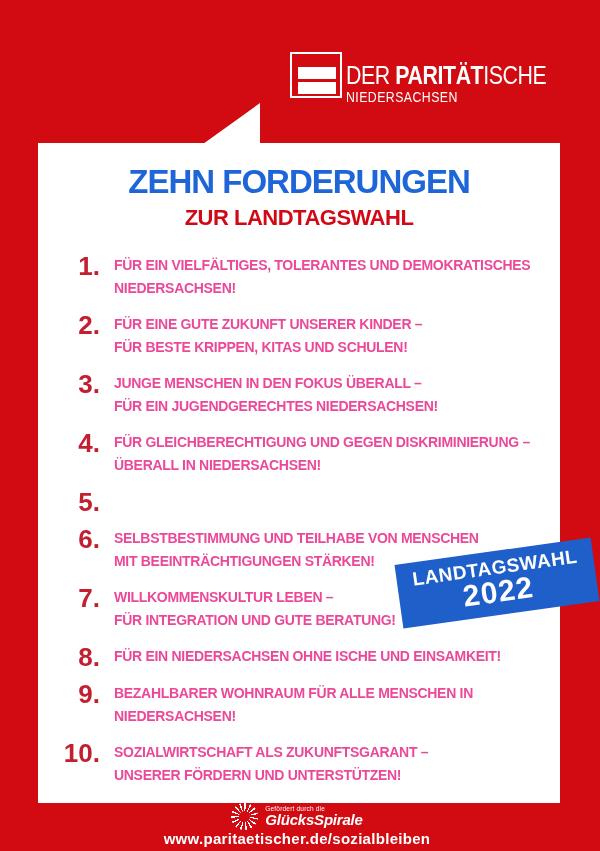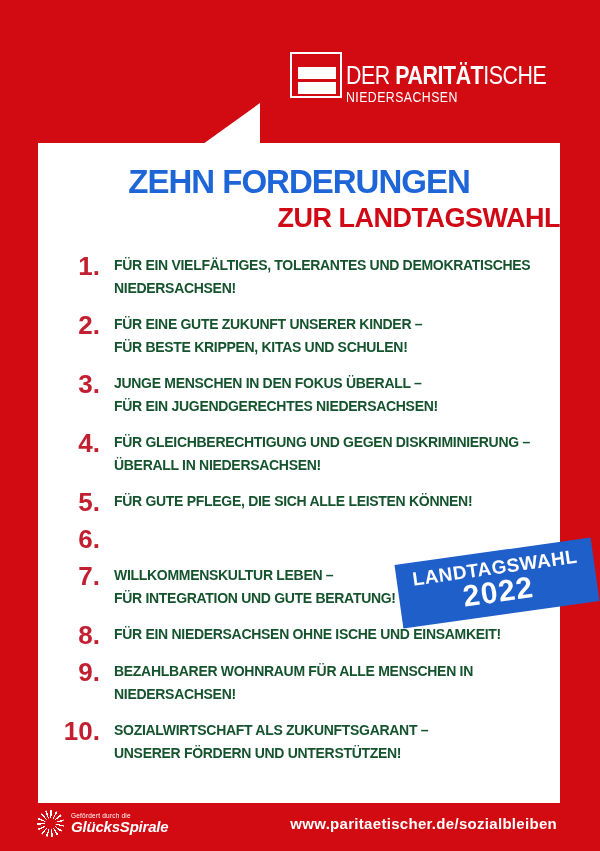--- a/index.html
+++ b/index.html
@@ -21,37 +21,37 @@
   .region{font-size:14px;line-height:15px;margin-top:2px;letter-spacing:.5px;transform:scaleX(.88);transform-origin:left center;}
 
   
   .tail{position:absolute;left:203px;top:103px;width:57px;height:41px;background:#fff;
         clip-path:polygon(100% 0,100% 100%,0 100%);}
 
   
   .card{position:absolute;left:38px;top:143px;width:522px;height:660px;background:#fff;
         box-sizing:border-box;padding-top:20px;}
   .card h1{margin:0;text-align:center;color:#1e66d8;font-size:33px;line-height:38px;letter-spacing:-1px;font-weight:bold;}
-  .card h2{margin:2px 0 0;text-align:right;color:#d10916;font-size:27px;line-height:30px;letter-spacing:-.5px;font-weight:bold;}
+  .card h2{margin:2px 0 0;text-align:center;color:#d10916;font-size:22px;line-height:30px;letter-spacing:-.5px;font-weight:bold;}
 
   .demands{list-style:none;margin:21px 0 0;padding:0 12px 0 18px;}
   .demand{display:flex;align-items:flex-start;margin-bottom:13px;}
   .num{flex:0 0 44px;text-align:right;margin-right:14px;color:#c22031;font-size:26px;line-height:24px;font-weight:bold;}
-  .txt{margin:0;color:#14532d;font-size:14px;line-height:23px;font-weight:bold;
+  .txt{margin:0;color:#ec4899;font-size:14px;line-height:23px;font-weight:bold;
        letter-spacing:-.3px;white-space:pre;}
 
   
   .badge{position:absolute;left:398px;top:551px;width:198px;height:64px;background:#1f5fca;
          transform:rotate(-8deg);color:#fff;text-align:center;font-weight:bold;z-index:5;box-sizing:border-box;padding-top:7px;}
   .badge-l1{font-size:19px;line-height:20px;letter-spacing:.5px;}
   .badge-l2{font-size:30px;line-height:30px;margin-top:-1px;letter-spacing:1px;}
 
   
   .footer{position:absolute;left:0;bottom:0;width:600px;height:48px;box-sizing:border-box;
-          display:flex;align-items:center;justify-content:space-between;padding:0 43px 8px 37px;}
+          display:flex;align-items:center;justify-content:space-between;padding:0 43px 8px 37px;flex-direction:column;}
   .sponsor{display:flex;align-items:center;color:#fff;}
   .pinwheel{position:relative;width:27px;height:27px;border-radius:50%;flex:0 0 auto;
             background:repeating-conic-gradient(#fff 0deg 8deg,transparent 8deg 24deg);}
   .pinwheel::after{content:"";position:absolute;inset:8px;background:#d20a11;border-radius:50%;}
   .sponsor-text{margin-left:7px;}
   .tagline{font-size:6.5px;line-height:7px;letter-spacing:.2px;}
   .sponsor-name{font-size:15px;line-height:16px;font-style:italic;font-weight:bold;letter-spacing:-.2px;}
   .url{color:#fff;font-size:15px;font-weight:bold;letter-spacing:.3px;}
 </style>
 </head>
@@ -92,24 +92,25 @@
         <p class="txt">JUNGE MENSCHEN IN DEN FOKUS ÜBERALL –
 FÜR EIN JUGENDGERECHTES NIEDERSACHSEN!</p>
       </li>
       <li class="demand">
         <span class="num">4.</span>
         <p class="txt">FÜR GLEICHBERECHTIGUNG UND GEGEN DISKRIMINIERUNG –
 ÜBERALL IN NIEDERSACHSEN!</p>
       </li>
       <li class="demand">
         <span class="num">5.</span>
-        <p class="txt">FÜR GUTE PFLEGE, DIE SICH ALLE LEISTEN KÖNNEN!</p>
       </li>
       <li class="demand">
         <span class="num">6.</span>
+        <p class="txt">SELBSTBESTIMMUNG UND TEILHABE VON MENSCHEN
+MIT BEEINTRÄCHTIGUNGEN STÄRKEN!</p>
       </li>
       <li class="demand">
         <span class="num">7.</span>
         <p class="txt">WILLKOMMENSKULTUR LEBEN –
 FÜR INTEGRATION UND GUTE BERATUNG!</p>
       </li>
       <li class="demand">
         <span class="num">8.</span>
         <p class="txt">FÜR EIN NIEDERSACHSEN OHNE ISCHE UND EINSAMKEIT!</p>
       </li>

